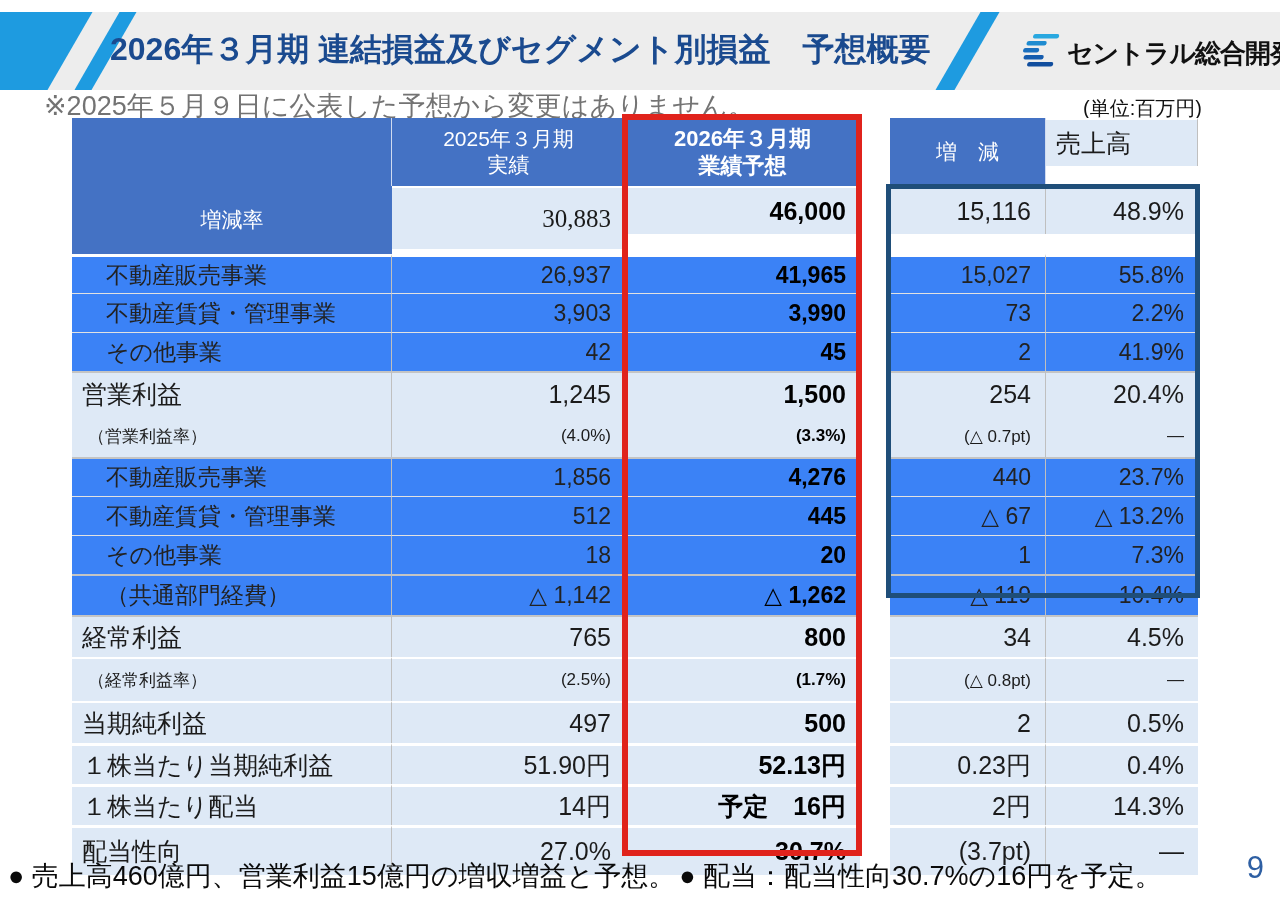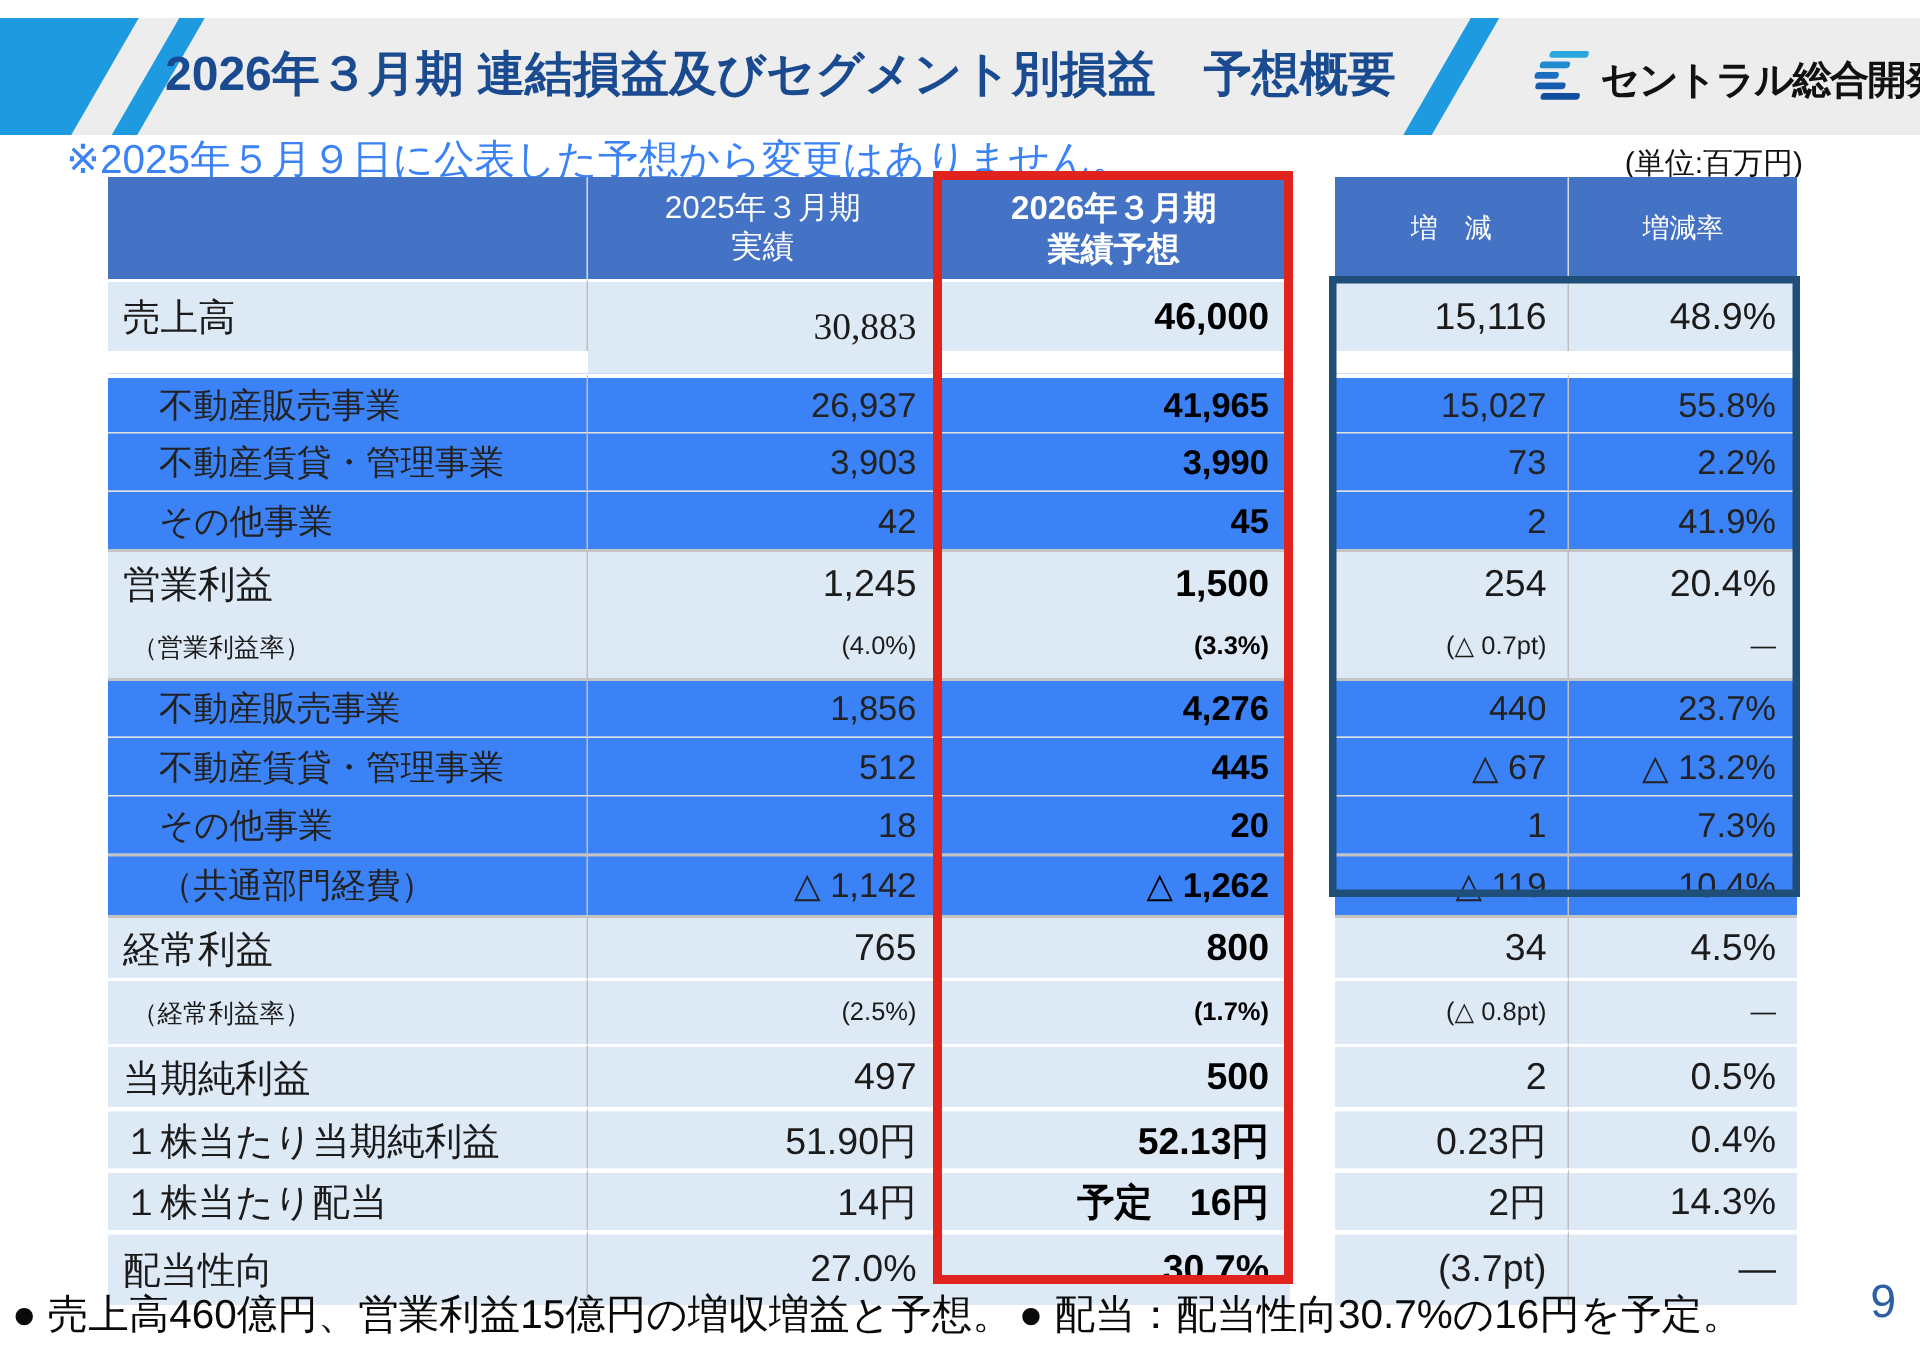--- a/index.html
+++ b/index.html
@@ -17,37 +17,37 @@
   .deco-thin { left:97px;  width:17px;  }
   .deco-right{ left:958px; width:19px;  }
   .page-title {
     position:absolute; left:110px; top:28px; width:840px;
     font-size:32px; font-weight:bold; color:#1A4A8F; letter-spacing:0px; white-space:nowrap;
   }
   .logo { position:absolute; left:1018px; top:32px; display:flex; align-items:center; gap:7px; }
   .logo-text { font-size:26px; font-weight:bold; color:#111; white-space:nowrap; letter-spacing:-1px; }
 
   
-  .note { position:absolute; left:44px; top:88px; font-size:27px; color:#3b82f6; white-space:nowrap; }
+  .note { position:absolute; left:44px; top:88px; font-size:27px; color:#737373; white-space:nowrap; }
   .unit { position:absolute; right:78px; top:95px; font-size:20px; color:#111; }
 
   
   .fin-table {
     position:absolute; left:72px; top:118px;
     display:grid;
     grid-template-columns:320px 233px 235px 30px 156px 152px;
   }
   .cell { display:flex; align-items:center; min-width:0; }
   .hcell {
     height:68px; background:#4472C4; color:#ffffff; font-size:21px;
     display:flex; align-items:center; justify-content:center; text-align:center;
     white-space:pre-line; line-height:1.25;
   }
   .hcell.b { font-weight:bold; font-size:22px; }
-  .hcell.one { font-size:18px; }
+  .hcell.one { font-size:21px; }
   .h-divider { border-right:1px solid rgba(255,255,255,0.75); }
   .c-spacer { background:#ffffff; }
 
   .bg-blue  { background:#DEE9F6; }
   .bg-white { background:#3b82f6; }
 
   .c-label { padding-left:10px; }
   .c-num { justify-content:flex-end; padding-right:14px; white-space:nowrap; }
   .c-label.bR, .c-change.bR { border-right:1px solid #BFBFBF; }
 
@@ -108,23 +108,23 @@
   <div class="unit">(単位:百万円)</div>
 
   <div class="fin-table" id="fin-table">
     <div class="cell hcell h-divider"></div>
     <div class="cell hcell">2025年３月期
 実績</div>
     <div class="cell hcell b">2026年３月期
 業績予想</div>
     <div class="cell c-spacer"></div>
     <div class="cell hcell one h-divider">増　減</div>
-    <div class="cell hcell one">増減率</div>
-
-  <div class="cell c-label bR t-main bg-blue sep-white" style="height: 48px;">売上高</div>
+    <div class="cell c-label bR t-main bg-blue sep-white" style="height: 48px;">売上高</div>
+
+  <div class="cell hcell one">増減率</div>
       <div class="cell c-num c-actual t-main bg-blue sep-white" style="height: 63px; font-family: Liberation Serif, serif;">30,883</div>
       <div class="cell c-num c-forecast t-main bg-blue sep-white" style="height: 48px;">46,000</div>
       <div class="cell c-spacer" style="height: 48px;"></div>
       <div class="cell c-num c-change bR t-main bg-blue sep-white" style="height: 48px;">15,116</div>
       <div class="cell c-num c-rate t-main bg-blue sep-white" style="height: 48px;">48.9%</div>
       <div class="cell c-label bR t-sub bg-white sep-whitelg" style="height: 39px;">不動産販売事業</div>
       <div class="cell c-num c-actual t-sub bg-white sep-whitelg" style="height: 39px;">26,937</div>
       <div class="cell c-num c-forecast t-sub bg-white sep-whitelg" style="height: 39px;">41,965</div>
       <div class="cell c-spacer" style="height: 39px;"></div>
       <div class="cell c-num c-change bR t-sub bg-white sep-whitelg" style="height: 39px;">15,027</div>

